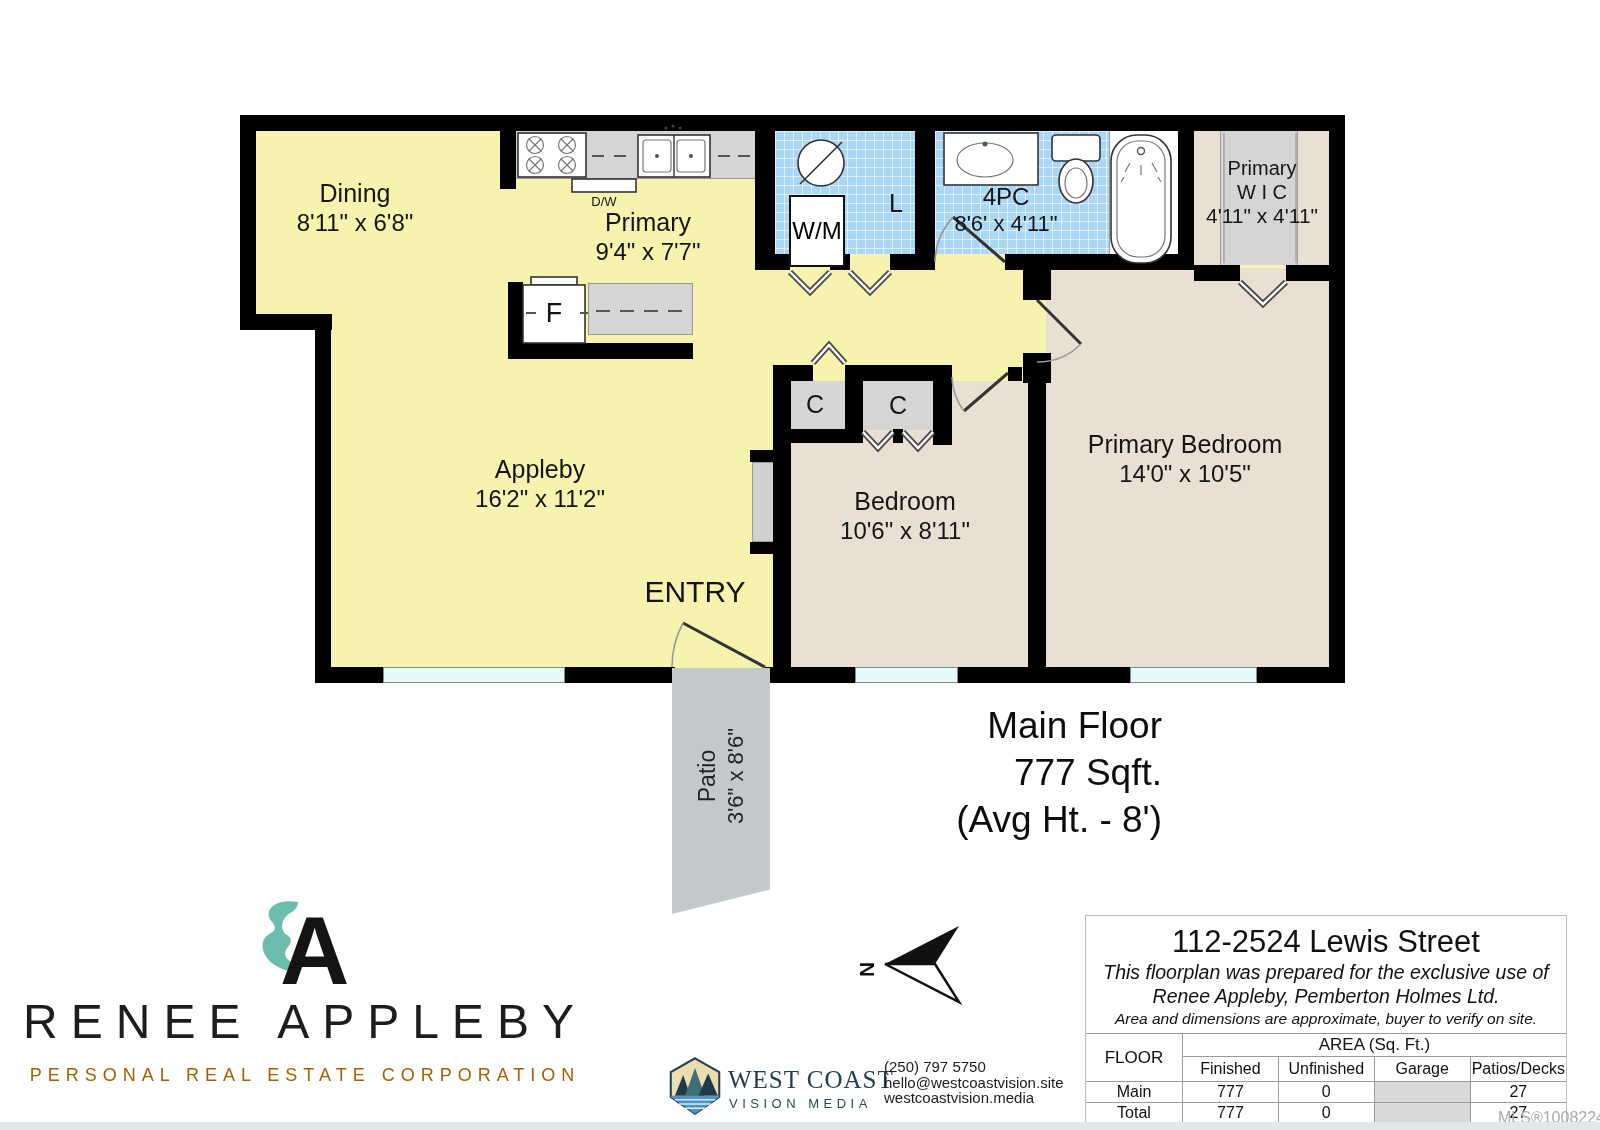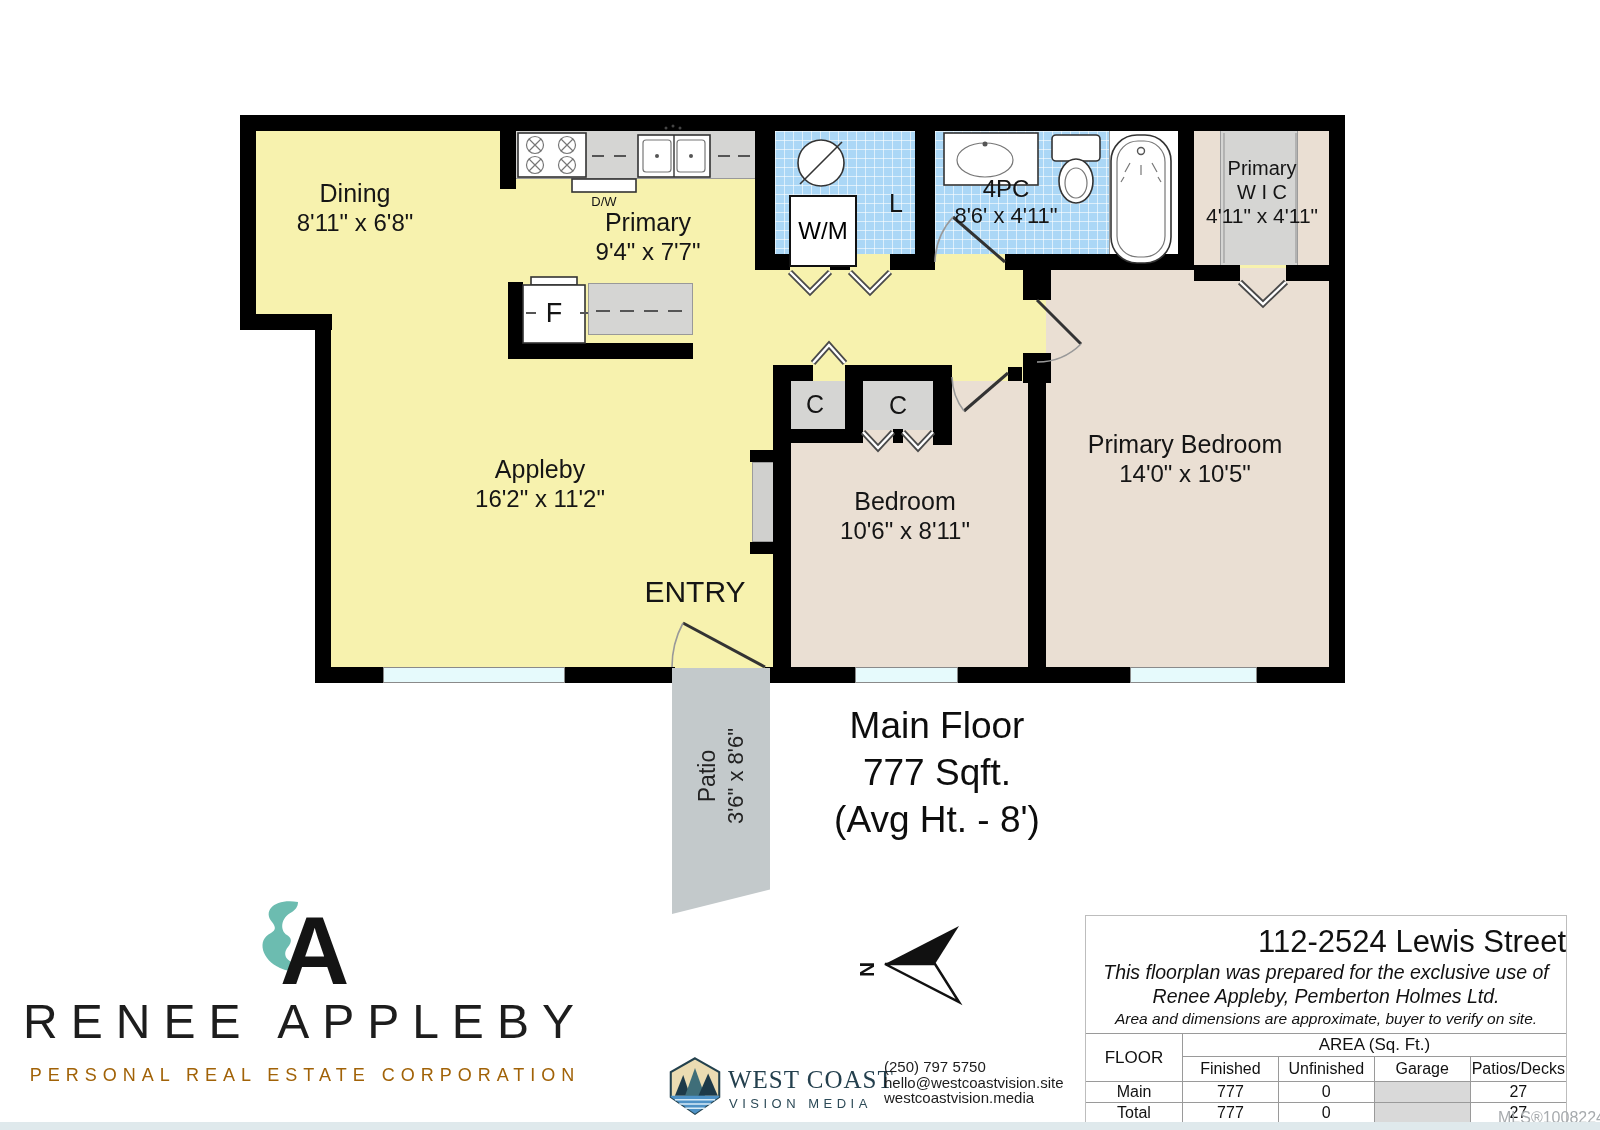--- a/index.html
+++ b/index.html
@@ -23,33 +23,33 @@
   .chev-i{stroke:#fff;stroke-width:2.4;fill:none}
   .fx{stroke:#333;stroke-width:1.6;fill:#fff}
   .fx2{stroke:#777;stroke-width:1.2;fill:none}
   .dash{stroke:#555;stroke-width:2;fill:none}
   #wm-box{position:absolute;background:#fff;border:2px solid #111;box-sizing:border-box;
           display:flex;align-items:center;justify-content:center;font-size:24px}
   #patio{position:absolute;left:672px;top:668px;width:98px;height:246px;background:#C3C9CB;
          -webkit-clip-path:polygon(0 0,100% 0,100% 90%,0 100%);clip-path:polygon(0 0,100% 0,100% 90%,0 100%)}
   #patio .rot{position:absolute;left:50%;top:44%;transform:translate(-50%,-50%) rotate(-90deg);
          text-align:center;white-space:nowrap;color:#222;line-height:1.25}
-  #mainfloor{position:absolute;left:712px;top:702px;width:450px;height:150px;text-align:center;
+  #mainfloor{position:absolute;left:712px;top:702px;width:450px;height:150px;text-align:right;
          color:#0d0d0d;font-size:37px;line-height:47px}
   #agent-logo{position:absolute;left:10px;top:896px;width:590px;text-align:center}
   #agent-name{font-size:48px;letter-spacing:13px;color:#1d1d1d;margin-top:2px}
   #agent-tag{font-size:18px;letter-spacing:6px;color:#a16207;margin-top:16px}
   #media-logo{position:absolute;left:668px;top:1054px;width:420px;height:64px}
   #media-name{position:absolute;left:60px;top:12px;font-family:"Liberation Serif",serif;
       font-size:25px;letter-spacing:1px;color:#24404E}
   #media-sub{position:absolute;left:61px;top:42px;font-size:13px;letter-spacing:4.5px;color:#2C4A57}
   #media-contact{position:absolute;left:216px;top:5px;font-size:15px;line-height:15.5px;color:#1c1c1c}
   #infobox{position:absolute;left:1085px;top:915px;width:482px;background:#fff;
       border:1px solid #bdbdbd;box-sizing:border-box;padding:8px 0 0 0}
-  #ib-address{font-size:31px;text-align:right;color:#111}
+  #ib-address{font-size:31px;text-align:center;color:#111}
   #ib-d1,#ib-d2{font-size:19.5px;font-style:italic;text-align:center;color:#111;line-height:24px}
   #ib-d3{font-size:15.5px;font-style:italic;text-align:center;color:#111;margin:2px 0 5px}
   #infobox table{width:100%;border-collapse:collapse;table-layout:fixed}
   #infobox td{border:1px solid #9a9a9a;text-align:center;font-size:16px;color:#111;padding:0;height:20px}
   #infobox tr td:first-child{border-left:none}
   #infobox tr td:last-child{border-right:none}
   #infobox tr:last-child td{border-bottom:none}
   td.garage-cell{background:#d9d9d9}
   #mls{position:absolute;left:1498px;top:1109px;font-size:16px;color:#A7ABAE}
   #footer-strip{position:absolute;left:0;top:1122px;width:1600px;height:8px;background:#DFE9EC}
@@ -232,26 +232,26 @@
     </div>
     <div class="lbl" style="left:318px;top:93px;width:180px">
       <div class="rname">Primary</div>
       <div class="rdims">9'4" x 7'7"</div>
     </div>
     <div class="lbl" style="left:200px;top:340px;width:200px">
       <div class="rname">Appleby</div>
       <div class="rdims">16'2" x 11'2"</div>
     </div>
     <div class="lbl rname" style="left:636px;top:74px;width:40px">L</div>
-    <div id="wm-box" style="left:549px;top:80px;width:68px;height:72px">
+    <div id="wm-box" style="left:549px;top:80px;width:56px;height:72px">
       <span>W/M</span>
     </div>
     <div class="lbl" style="left:330px;top:79px;width:68px;font-size:13px">D/W</div>
     <div class="lbl" style="left:283px;top:183px;width:62px;font-size:27px">F</div>
-    <div class="lbl" style="left:675px;top:60px;width:182px">
+    <div class="lbl" style="left:675px;top:68px;width:182px">
       <div class="rname" style="font-size:24px">4PC</div>
       <div class="rdims" style="font-size:22px">8'6' x 4'11"</div>
     </div>
     <div class="lbl" style="left:952px;top:42px;width:140px;font-size:20px">
       <div>Primary</div>
       <div>W I C</div>
       <div style="font-size:21px">4'11" x 4'11"</div>
     </div>
     <div class="lbl" style="left:555px;top:372px;width:220px">
       <div class="rname">Bedroom</div>

